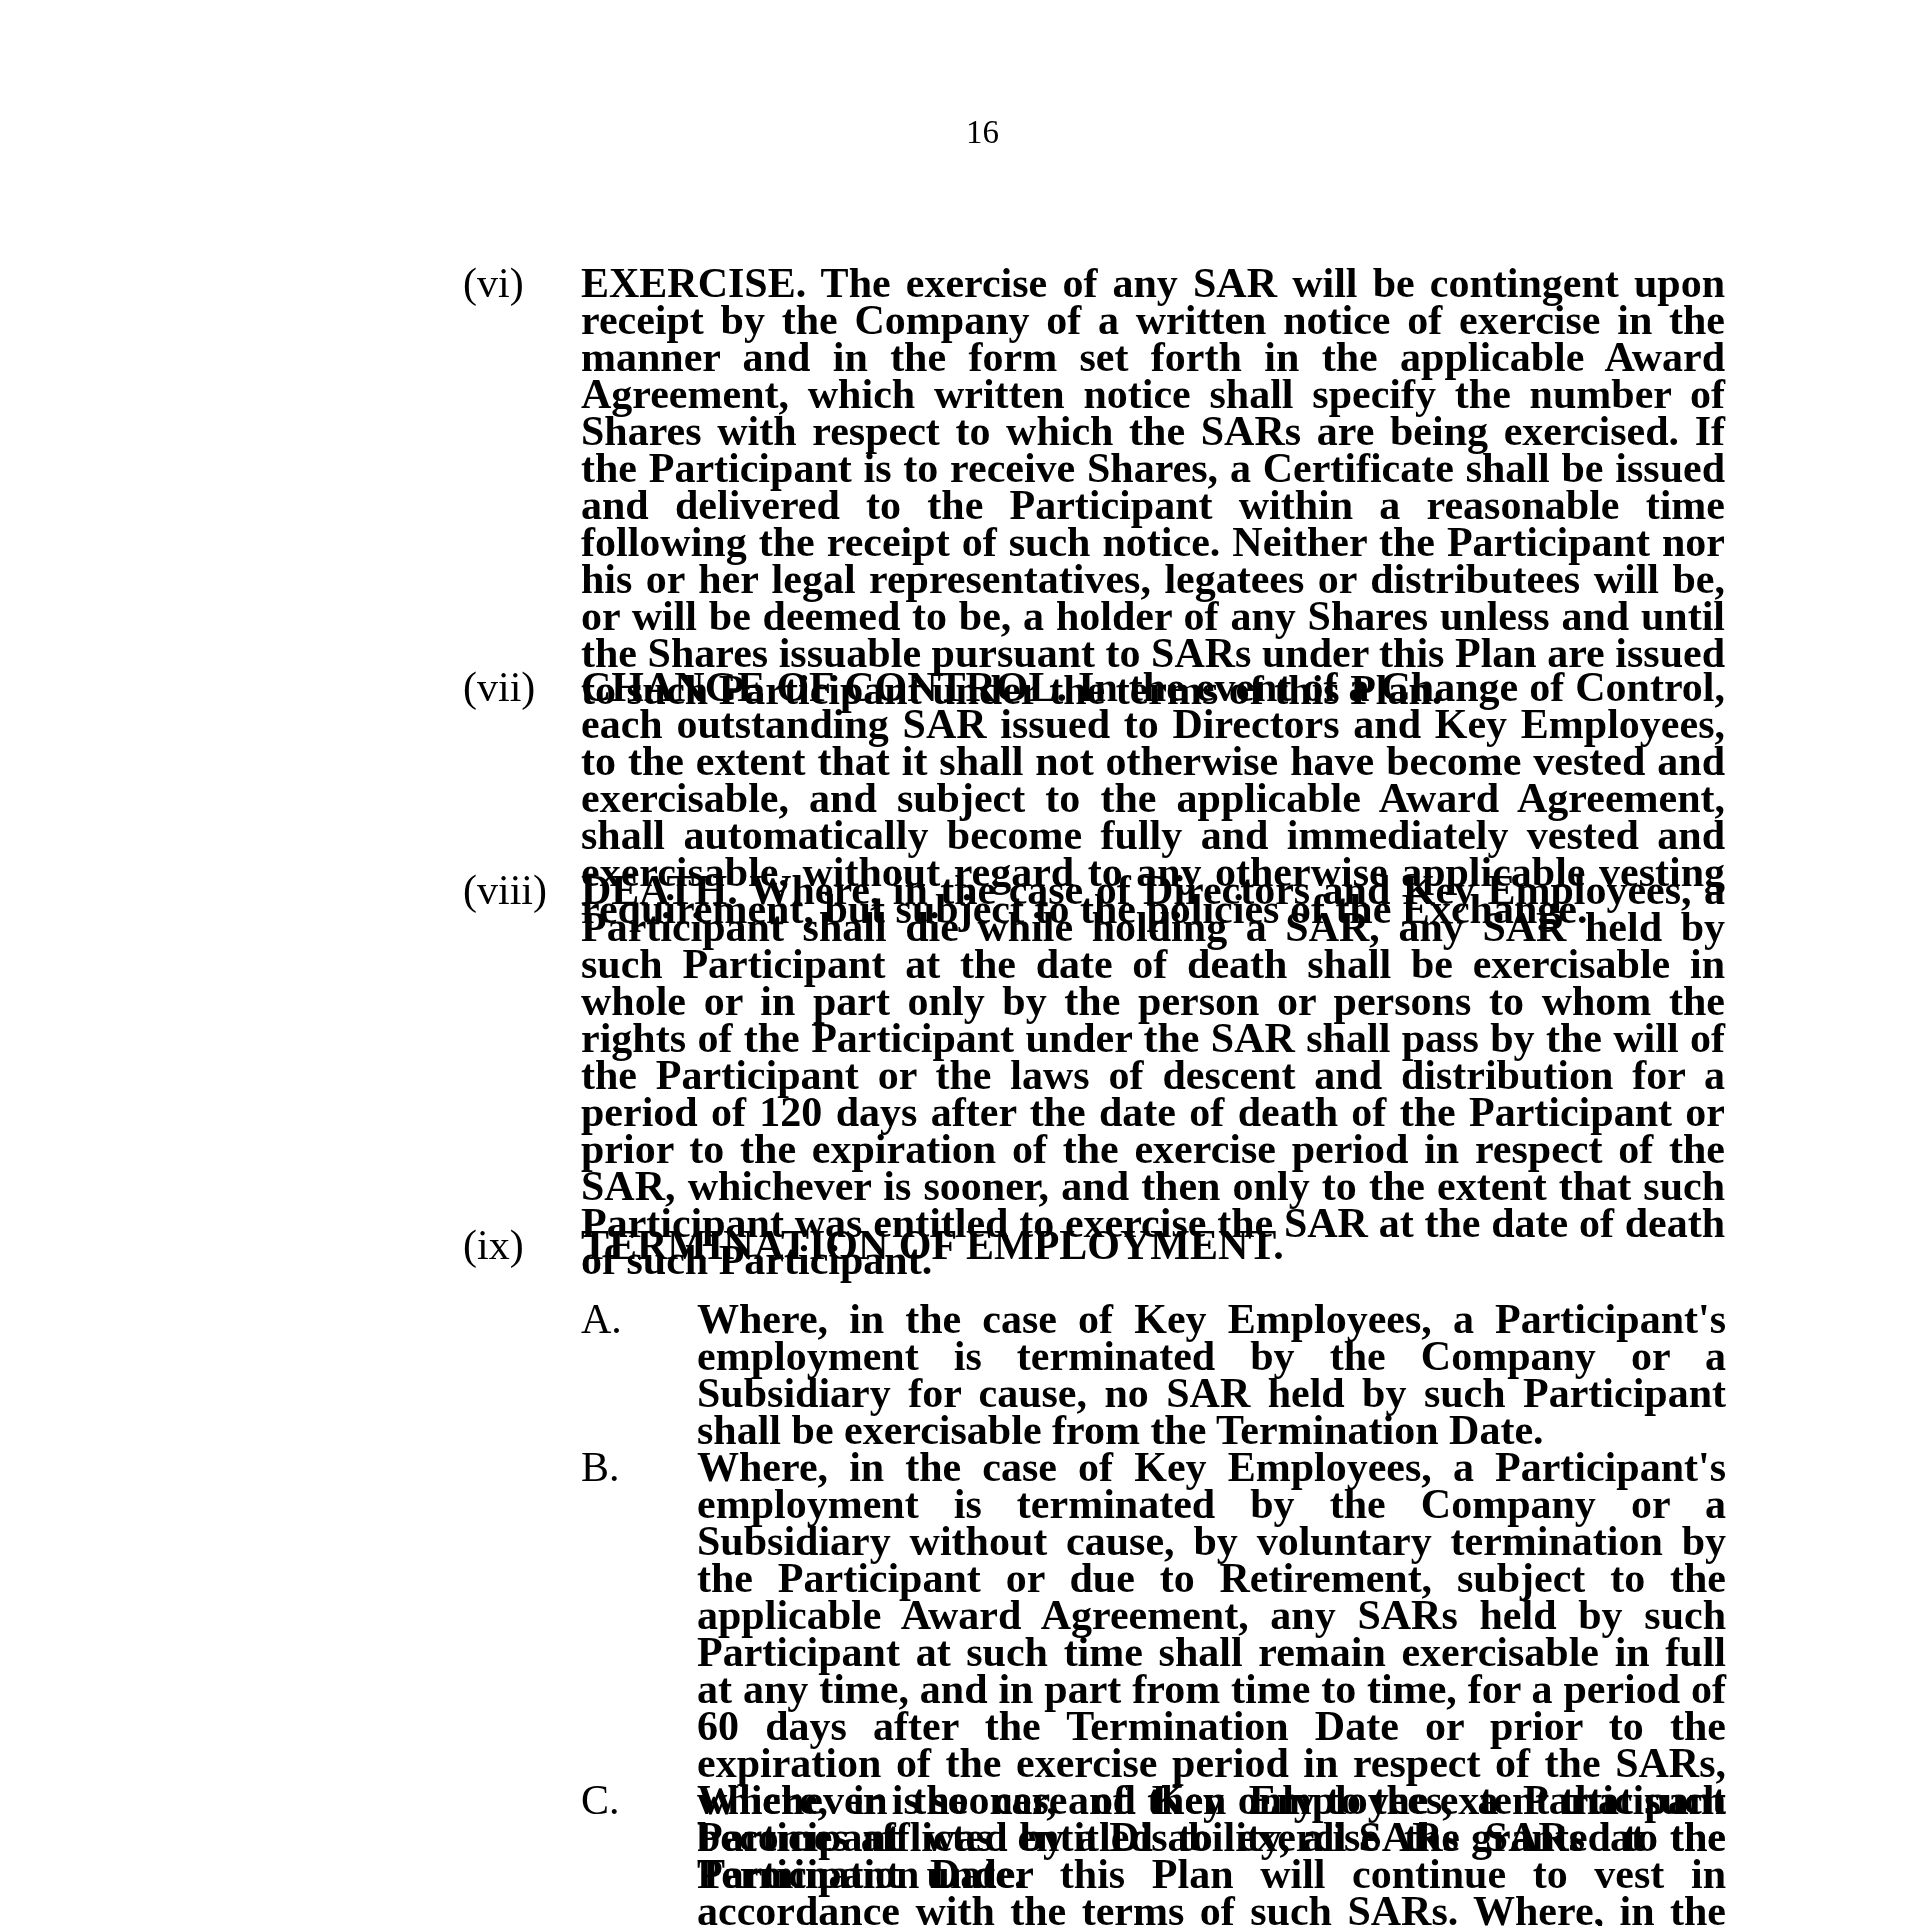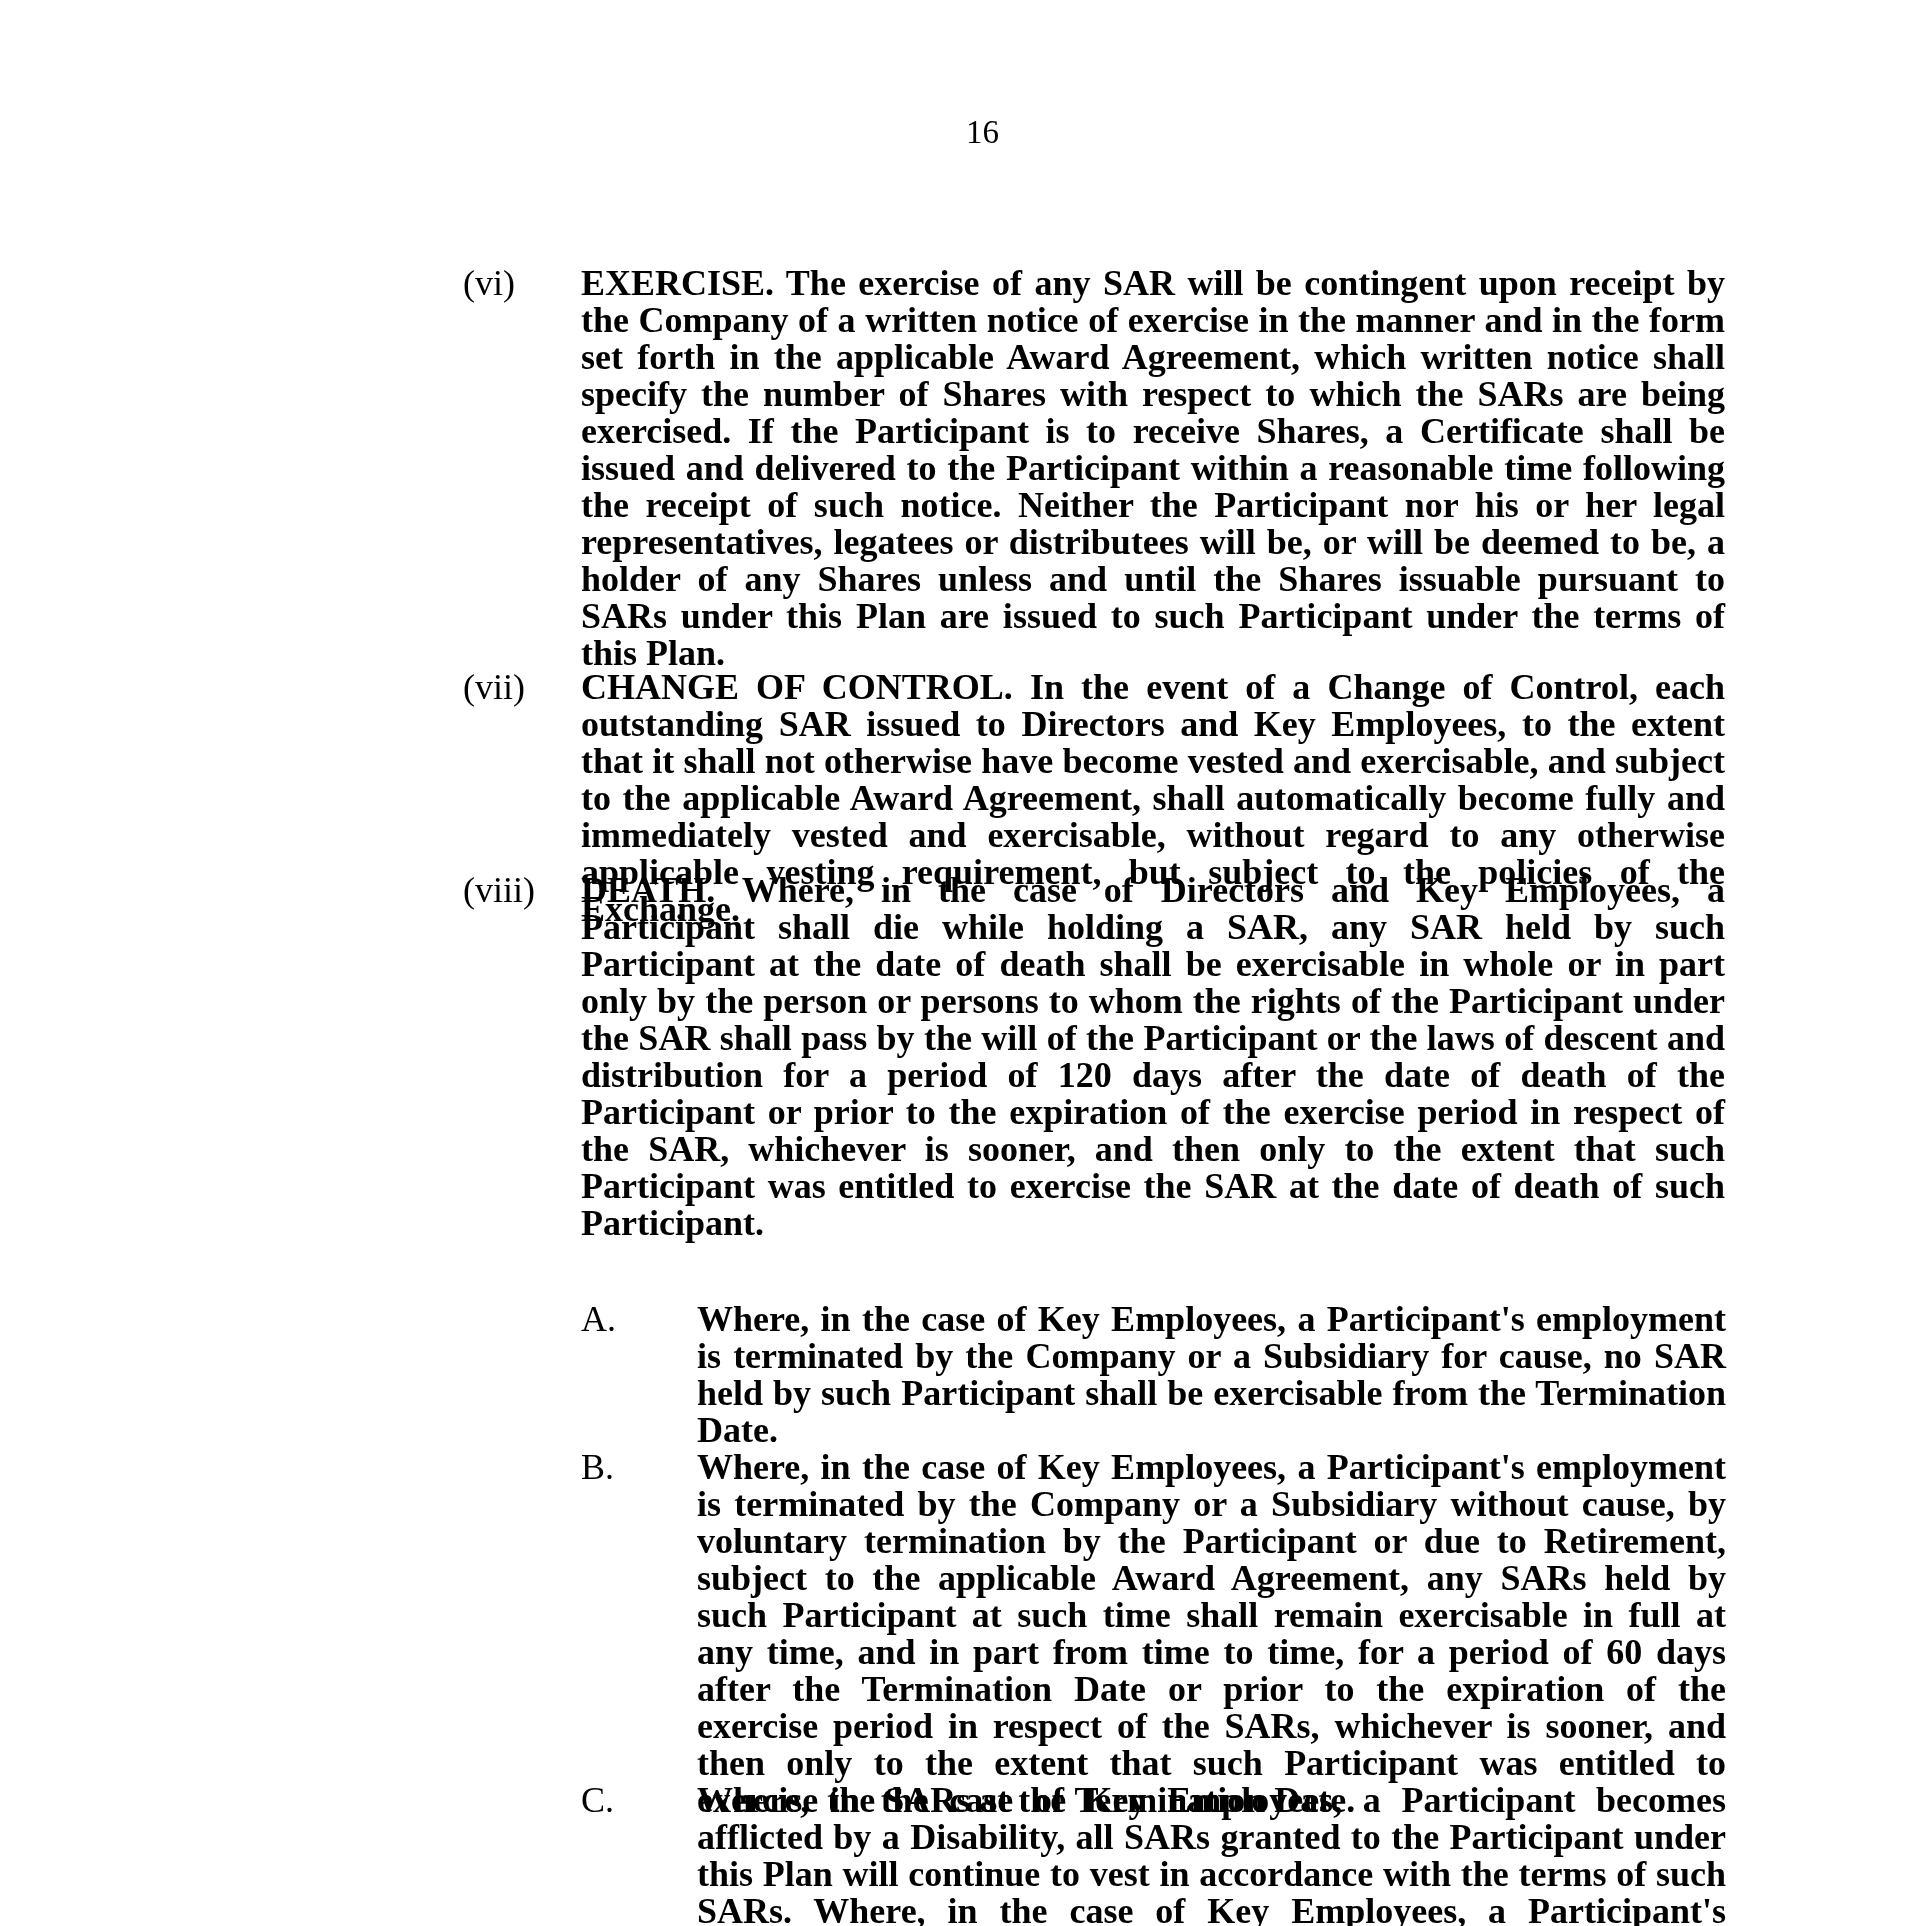--- a/index.html
+++ b/index.html
@@ -22,21 +22,21 @@
     left: 0;
     width: 100%;
     text-align: center;
     font-size: 33px;
     line-height: 37px;
   }
   .sec {
     position: absolute;
     left: 463px;
     width: 1262px;
-    font-size: 36px;
+    font-size: 42px;
     line-height: 37px;
   }
   .sec .lbl {
     position: absolute;
     left: 0;
     top: 0;
     white-space: nowrap;
   }
   .sec .txt {
     margin-left: 118px;
@@ -68,20 +68,24 @@
   <section class="sec" style="top:669px">
     <span class="lbl">(vii)</span>
     <div class="txt">CHANGE OF CONTROL. In the event of a Change of Control, each outstanding SAR issued to Directors and Key Employees, to the extent that it shall not otherwise have become vested and exercisable, and subject to the applicable Award Agreement, shall automatically become fully and immediately vested and exercisable, without regard to any otherwise applicable vesting requirement, but subject to the policies of the Exchange.</div>
   </section>
 
   <section class="sec" style="top:872px">
     <span class="lbl">(viii)</span>
     <div class="txt">DEATH. Where, in the case of Directors and Key Employees, a Participant shall die while holding a SAR, any SAR held by such Participant at the date of death shall be exercisable in whole or in part only by the person or persons to whom the rights of the Participant under the SAR shall pass by the will of the Participant or the laws of descent and distribution for a period of 120 days after the date of death of the Participant or prior to the expiration of the exercise period in respect of the SAR, whichever is sooner, and then only to the extent that such Participant was entitled to exercise the SAR at the date of death of such Participant.</div>
   </section>
 
+  <section class="sec" style="top:1227px">
+    <span class="lbl">(ix)</span>
+    <div class="txt">TERMINATION OF EMPLOYMENT.</div>
+  </section>
 
   <section class="sec sub" style="top:1301px">
     <span class="lbl">A.</span>
     <div class="txt">Where, in the case of Key Employees, a Participant's employment is terminated by the Company or a Subsidiary for cause, no SAR held by such Participant shall be exercisable from the Termination Date.</div>
   </section>
 
   <section class="sec sub" style="top:1449px">
     <span class="lbl">B.</span>
     <div class="txt">Where, in the case of Key Employees, a Participant's employment is terminated by the Company or a Subsidiary without cause, by voluntary termination by the Participant or due to Retirement, subject to the applicable Award Agreement, any SARs held by such Participant at such time shall remain exercisable in full at any time, and in part from time to time, for a period of 60 days after the Termination Date or prior to the expiration of the exercise period in respect of the SARs, whichever is sooner, and then only to the extent that such Participant was entitled to exercise the SARs at the Termination Date.</div>
   </section>

